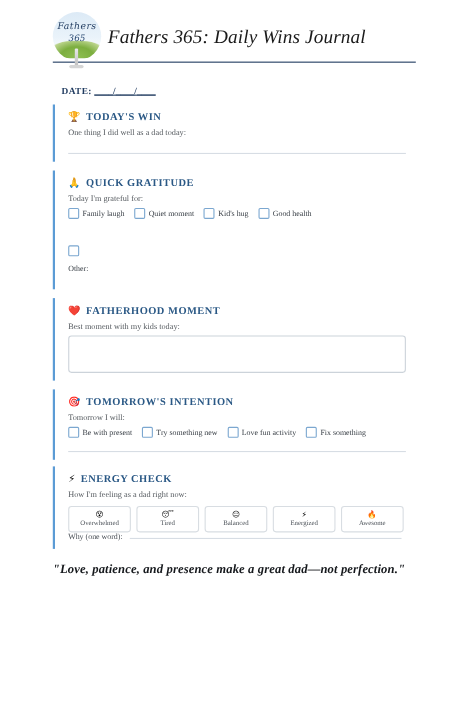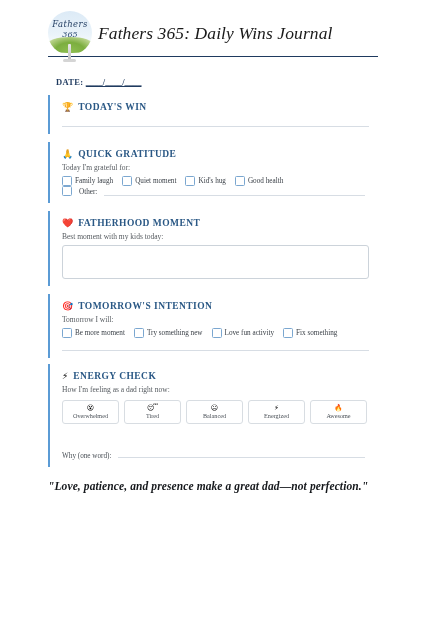--- a/index.html
+++ b/index.html
@@ -201,23 +201,24 @@
     flex: 0 0 auto;
   }
   .cbox-label {
     font-family: "Liberation Serif", "DejaVu Serif", serif;
     font-size: 7.2px;
     color: #3b4148;
     white-space: nowrap;
   }
   .other-row {
     display: flex;
-    align-items: flex-end;
-    margin-top: 0;
+    align-items: flex-start;
+    margin-top: 24px;
     gap: 7px;
+    flex-direction: column;
   }
   .other-label {
     font-family: "Liberation Serif", "DejaVu Serif", serif;
     font-size: 7.2px;
     color: #3b4148;
   }
   .other-line {
     flex: 1 1 auto;
     height: 0;
     border-bottom: 1px solid #d7dde4;
@@ -250,21 +251,21 @@
   }
   .energy-label {
     font-family: "Liberation Serif", "DejaVu Serif", serif;
     font-size: 6.2px;
     color: #4a5057;
     line-height: 8px;
   }
   .why-row {
     display: flex;
     align-items: flex-end;
-    margin-top: 28px;
+    margin-top: 0;
     gap: 6px;
     text-align: center;
   }
   .why-label {
     font-family: "Liberation Serif", "DejaVu Serif", serif;
     font-size: 7.2px;
     color: #4a5057;
     white-space: nowrap;
   }
   .why-line {
@@ -312,20 +313,21 @@
     <span class="blanks">____/____/____</span>
   </div>
 
   <div class="gap-sm"></div>
 
   <div class="section">
     <div class="sec-head">
       <span class="sec-emoji">🏆</span>
       <span class="sec-title">TODAY'S WIN</span>
     </div>
+    <div class="prompt">One thing I did well as a dad today:</div>
     <div class="write-line"></div>
   </div>
 
   <div class="gap-sm"></div>
 
   <div class="section">
     <div class="sec-head">
       <span class="sec-emoji">🙏</span>
       <span class="sec-title">QUICK GRATITUDE</span>
     </div>
@@ -370,21 +372,21 @@
 
   <div class="section">
     <div class="sec-head">
       <span class="sec-emoji">🎯</span>
       <span class="sec-title">TOMORROW'S INTENTION</span>
     </div>
     <div class="prompt">Tomorrow I will:</div>
     <div class="check-row">
       <label class="check-item">
         <span class="cbox"></span>
-        <span class="cbox-label">Be more moment</span>
+        <span class="cbox-label">Be with present</span>
       </label>
       <label class="check-item">
         <span class="cbox"></span>
         <span class="cbox-label">Try something new</span>
       </label>
       <label class="check-item">
         <span class="cbox"></span>
         <span class="cbox-label">Love fun activity</span>
       </label>
       <label class="check-item">

